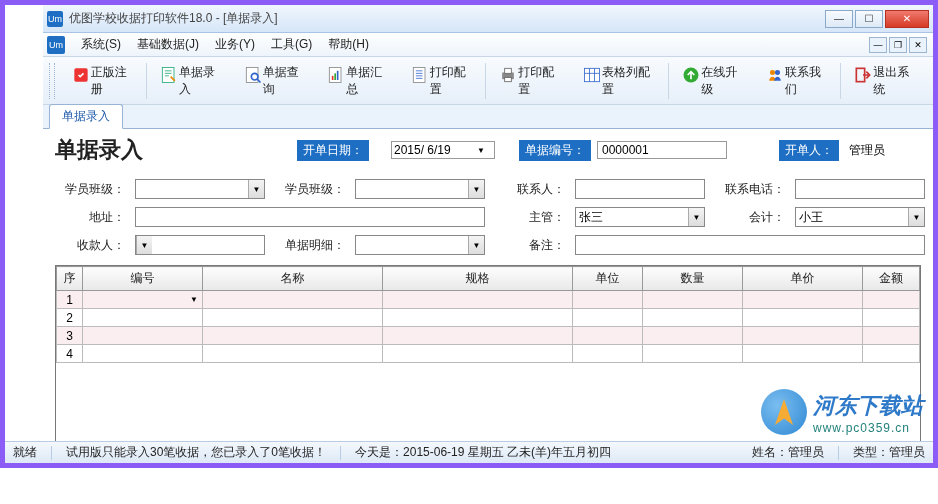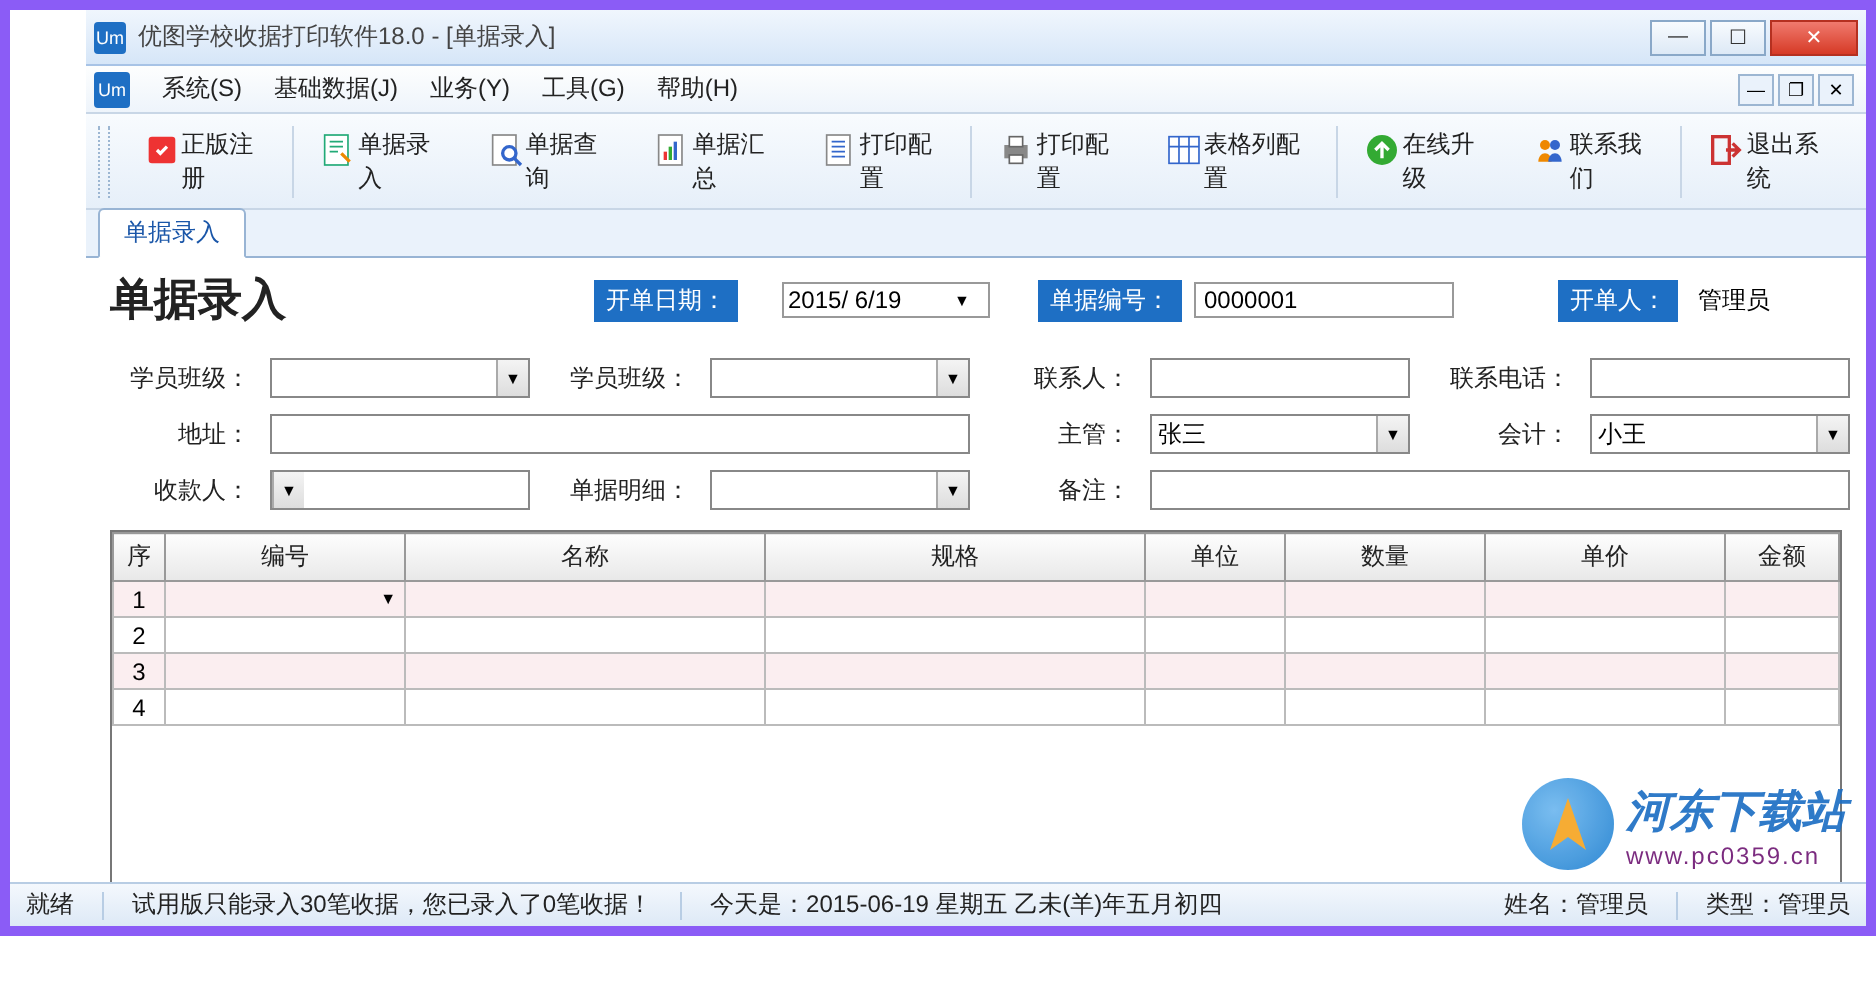--- a/index.html
+++ b/index.html
@@ -48,21 +48,21 @@
 .grid .rownum { background: linear-gradient(#fdfdfd,#e8e8e8); text-align: center; width: 26px; }
 .grid .cdv2 { font-size: 8px; text-align: right; padding-right: 4px; }
 .grid-body-blank { height: 90px; background: #fff; }
 .statusbar { position: absolute; bottom: 0; left: 0; right: 0; height: 22px; background: linear-gradient(#f4f8fd,#dde9f6); border-top: 1px solid #b8cde4; display: flex; align-items: center; padding: 0 8px; font-size: 12px; color: #222; gap: 14px; }
 .statusbar .ssep { width: 1px; height: 14px; background: #b8cde4; }
 .watermark { position: absolute; right: 10px; bottom: 28px; display: flex; align-items: flex-end; gap: 6px; opacity: 0.92; pointer-events: none; }
 .watermark .wlogo { width: 46px; height: 46px; border-radius: 50%; background: radial-gradient(circle at 35% 35%, #6fb8ef, #1e7fd0); position: relative; }
 .watermark .wlogo::after { content: ""; position: absolute; left: 14px; top: 10px; width: 18px; height: 26px; background: #f6a623; clip-path: polygon(0 100%, 50% 0, 100% 100%, 50% 75%); }
 .watermark .wtxt { display: flex; flex-direction: column; }
 .watermark .wtxt .w1 { font-size: 22px; color: #1e6fc4; font-weight: bold; font-style: italic; }
-.watermark .wtxt .w2 { font-size: 12px; color: #701a75; letter-spacing: 1px; }
+.watermark .wtxt .w2 { font-size: 12px; color: #0f766e; letter-spacing: 1px; }
 svg { display: block; }
 </style>
 </head>
 <body>
 
 <div class="window">
   <div class="titlebar">
     <div class="app-icon">Um</div>
     <div class="title">优图学校收据打印软件18.0 - [单据录入]</div>
     <div class="winbtns">

